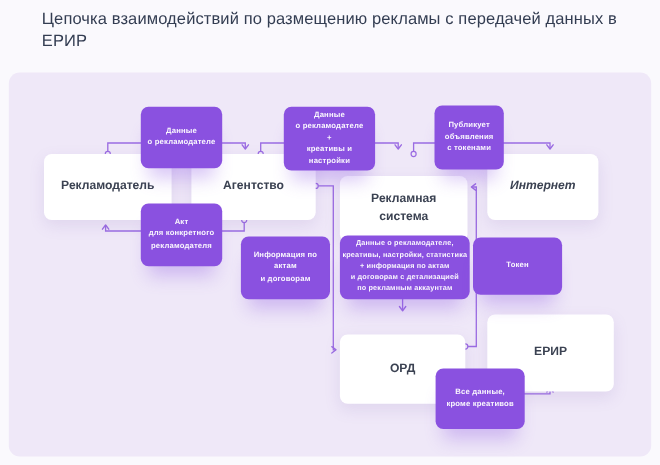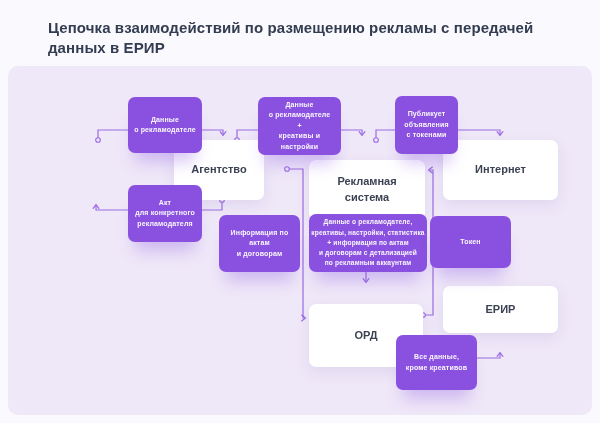--- a/index.html
+++ b/index.html
@@ -2,22 +2,22 @@
 <html><head>
 <meta charset="utf-8">
 <style>
   html,body{margin:0;padding:0;background:#ffffff;}
   .screen{
     position:relative;width:600px;height:423px;overflow:hidden;
     background:var(--page,#faf9fd);
     font-family:"Liberation Sans",sans-serif;
   }
   .title{
-    position:absolute;left:38px;top:8px;width:530px;margin:10px;
-    font-size:15px;font-weight:700;line-height:1.35;letter-spacing:.1px;
+    position:absolute;left:38px;top:8px;width:530px;margin:0;
+    font-size:15px;font-weight:400;line-height:1.35;letter-spacing:.1px;
     color:var(--ink,#333d52);
   }
   .panel{
     position:absolute;left:8px;top:66px;width:584px;height:349px;
     background:var(--panel,#efe8f8);border-radius:10px;
   }
   .wires{position:absolute;left:0;top:0;width:600px;height:423px;}
   .wire{fill:none;stroke:var(--line,#9b6ce2);stroke-width:1.2;}
   .dot{fill:var(--panel,#efe8f8);stroke:var(--line,#9b6ce2);stroke-width:1.1;}
   .node-layer{position:absolute;left:0;top:0;width:600px;height:423px;}
@@ -63,26 +63,27 @@
         <circle cx="287" cy="169" r="2.3" class="dot"></circle>
         <path d="M366,200 L366,282" class="wire" marker-end="url(#arrw)"></path>
         <circle cx="366" cy="200" r="2.3" class="dot"></circle>
         <path d="M423,315 L433,315 L433,170 L429,170" class="wire" marker-end="url(#arrw)"></path>
         <circle cx="423" cy="315" r="2.3" class="dot"></circle>
         <path d="M367,349 L367,358 L500,358 L500,353" class="wire" marker-end="url(#arrw)"></path>
         <circle cx="367" cy="349" r="2.3" class="dot"></circle>
       </g>
   </svg>
   <div class="node-layer">
-      <div class="entity" style="left: 174px; top: 140px; width: 90px; height: 60px;">Агентство</div>
+      <div class="entity" style="left: 40px; top: 140px; width: 116px; height: 60px;">Рекламодатель</div>
+      <div class="entity" style="left: 174px; top: 140px; width: 113px; height: 60px;">Агентство</div>
       <div class="entity" style="left: 309px; top: 140px; width: 116px; height: 60px; margin-top: 20px;">Рекламная
 система</div>
-      <div class="entity" style="left: 443px; top: 140px; width: 115px; height: 60px;">Интернет</div>
+      <div class="entity" style="left: 443px; top: 140px; width: 101px; height: 60px; font-style: italic;">Интернет</div>
       <div class="entity" style="left: 309px; top: 304px; width: 114px; height: 63px;">ОРД</div>
-      <div class="entity" style="left: 443px; top: 286px; width: 115px; height: 47px;">ЕРИР</div>
+      <div class="entity" style="left: 443px; top: 286px; width: 115px; height: 70px;">ЕРИР</div>
       <div class="plabel" style="left: 128px; top: 97px; width: 74px; height: 56px;">Данные
 о рекламодателе</div>
       <div class="plabel" style="left: 258px; top: 97px; width: 83px; height: 58px;">Данные
 о рекламодателе
 +
 креативы и настройки</div>
       <div class="plabel" style="left: 395px; top: 96px; width: 63px; height: 58px;">Публикует
 объявления
 с токенами</div>
       <div class="plabel" style="left: 128px; top: 185px; width: 74px; height: 57px;">Акт

